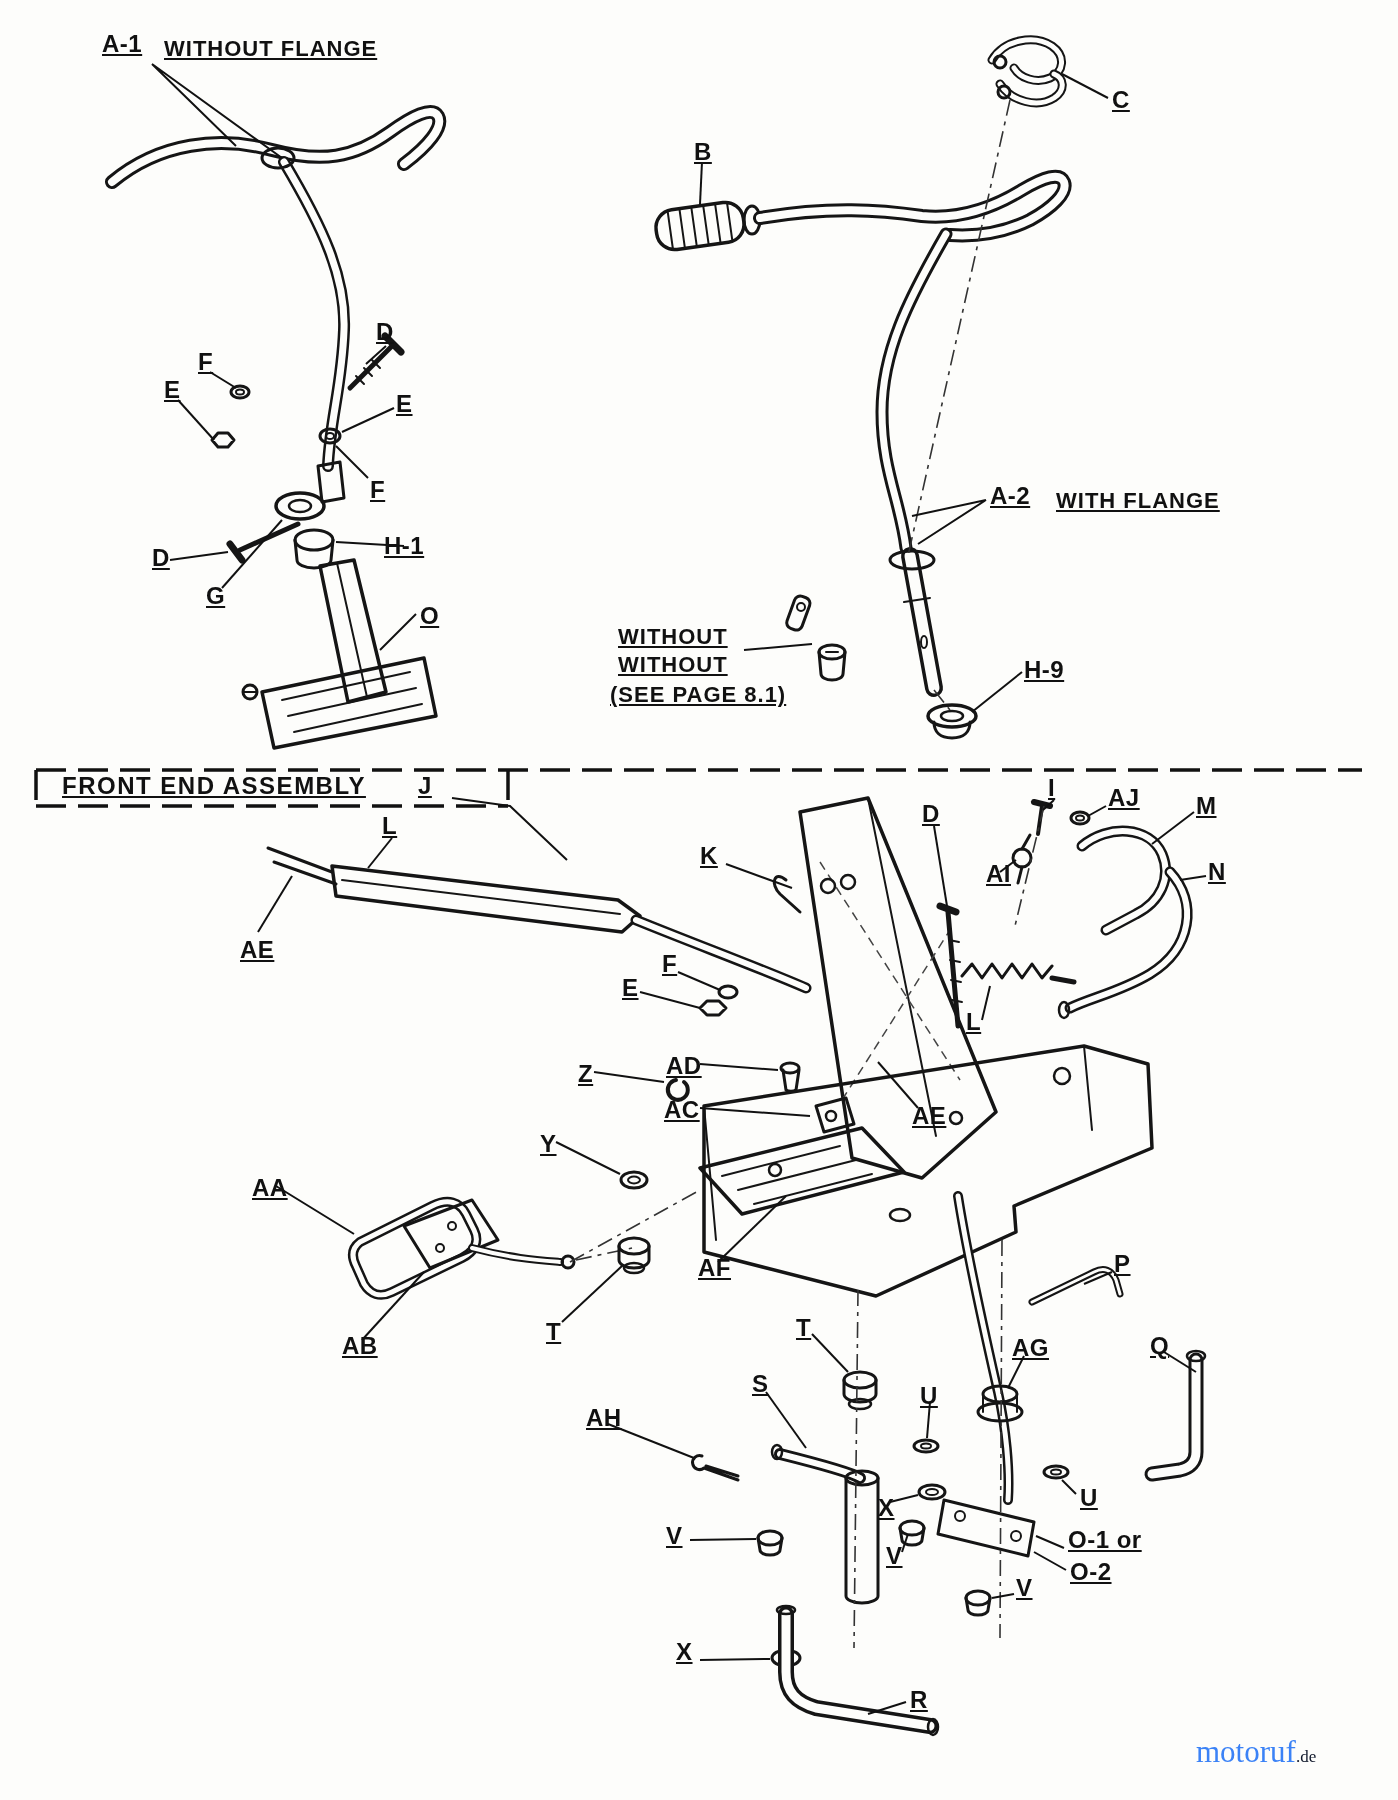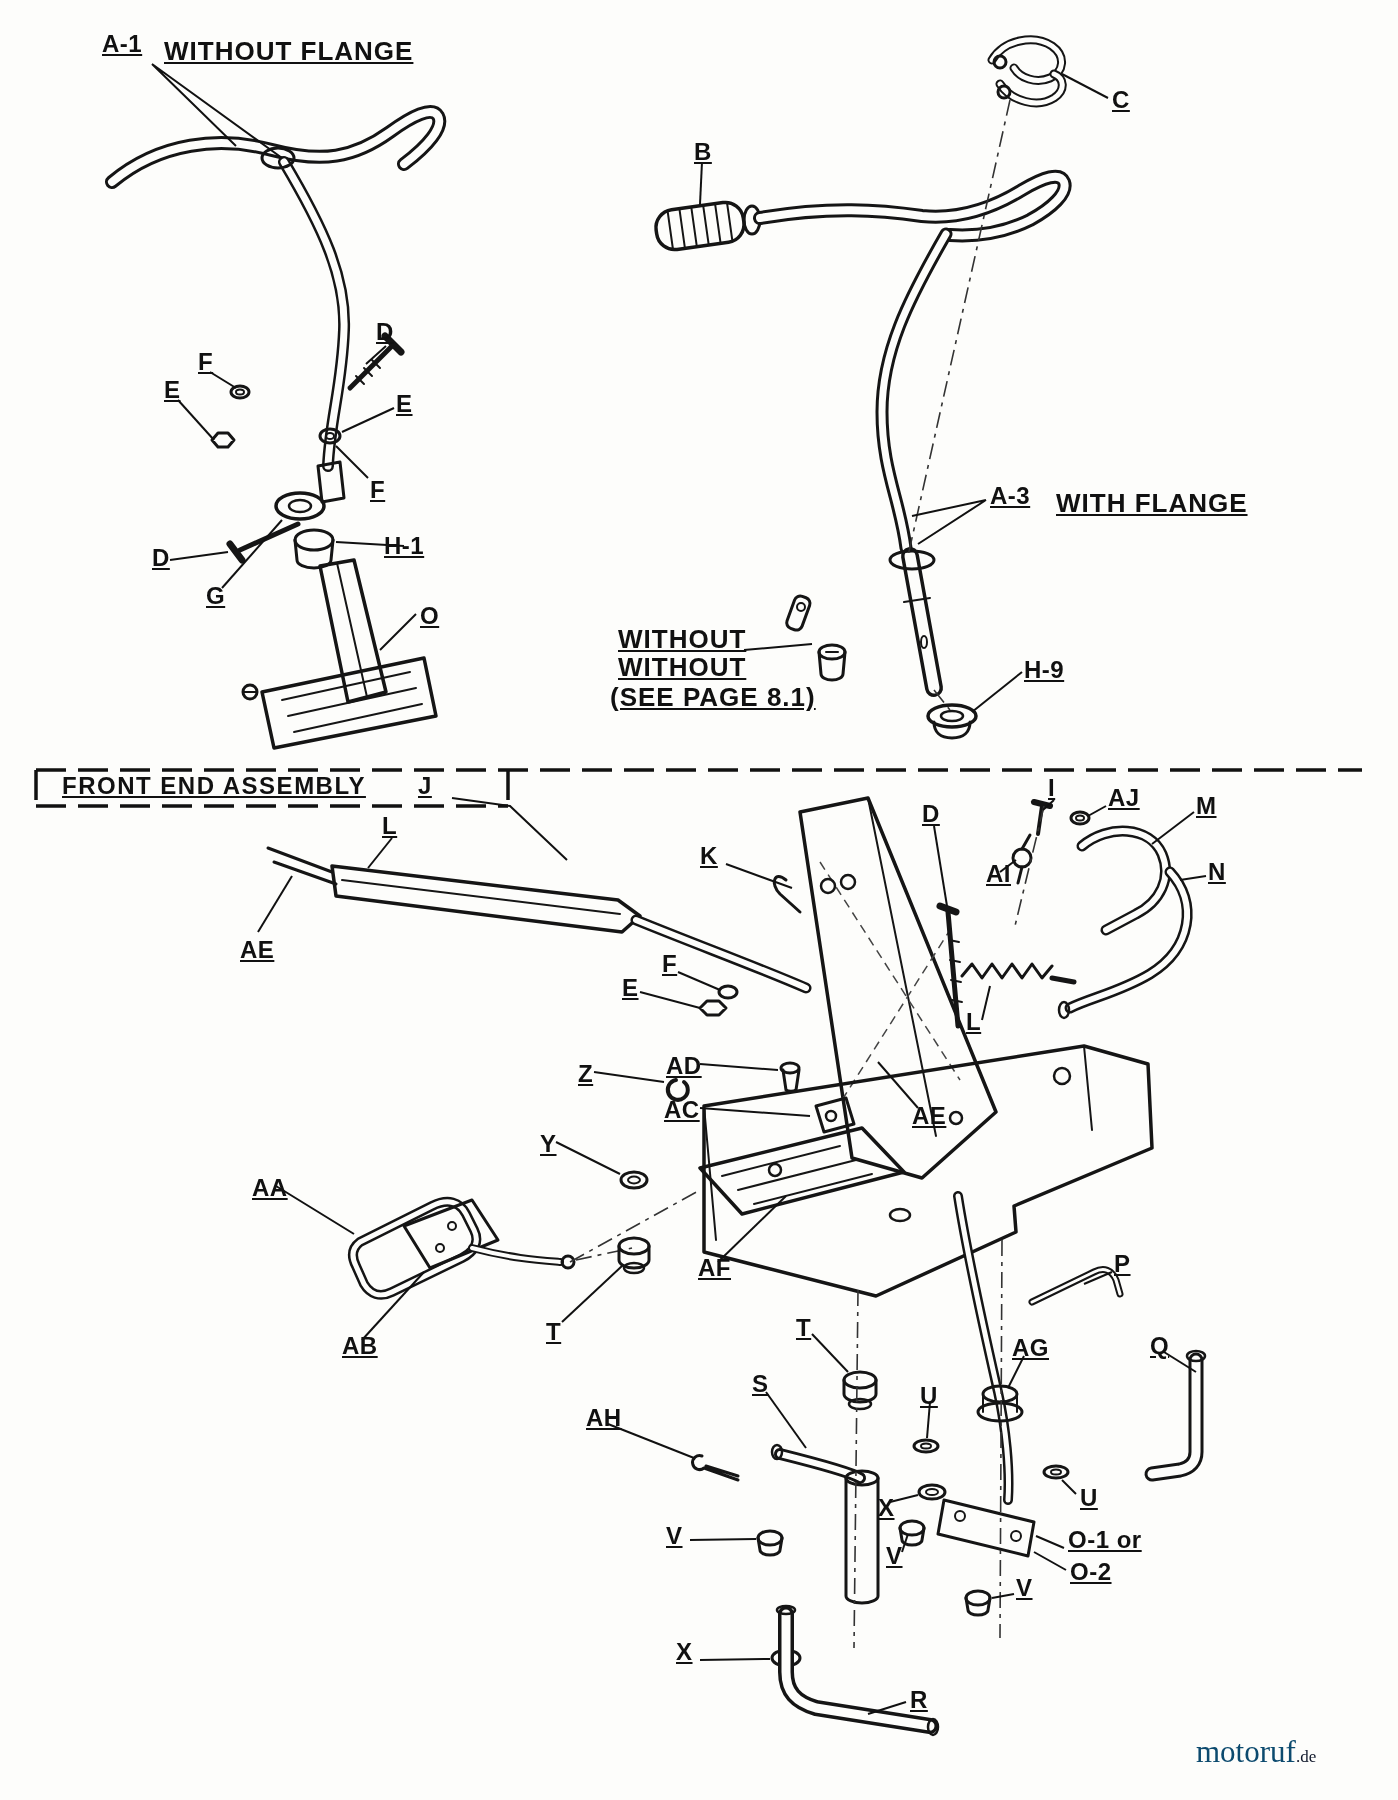--- a/index.html
+++ b/index.html
@@ -1,23 +1,23 @@
 <!DOCTYPE html>
 <html><head>
 <meta charset="utf-8">
 <style>
   html,body{margin:0;padding:0;background:#ffffff;}
   .stage{position:relative;width:1398px;height:1800px;background:#fdfdfb;overflow:hidden;
          font-family:"Liberation Sans",sans-serif;color:#111;}
   .stage svg{position:absolute;left:0;top:0;}
   .lbl{position:absolute;font-weight:bold;font-size:24px;letter-spacing:.5px;white-space:nowrap;text-decoration:underline;}
-  .lbl.note{font-size:26px;letter-spacing:1px;}
+  .lbl.note{font-size:22px;letter-spacing:1px;}
   .lbl.title{font-size:24px;letter-spacing:1.5px;text-align:right;}
   .watermark{position:absolute;left:1196px;top:1734px;font-family:"Liberation Serif",serif;}
-  .watermark .brand{color:#0c4a6e;font-size:31px;}
+  .watermark .brand{color:#3b82f6;font-size:31px;}
   .watermark .suffix{color:#0f172a;font-size:17px;}
   
   .to{stroke:#151515;fill:none;stroke-linecap:round;stroke-linejoin:round;}
   .ti{stroke:#fdfdfb;fill:none;stroke-linecap:round;stroke-linejoin:round;}
   .ln{stroke:#151515;fill:none;stroke-linecap:round;stroke-linejoin:round;}
   .axis{stroke:#333;stroke-width:1.6;stroke-dasharray:16 6 4 6;fill:none;}
   .dash2{stroke:#444;stroke-width:1.5;stroke-dasharray:9 6;fill:none;}
   .leader{stroke:#111;stroke-width:2;fill:none;}
   .divider{stroke:#111;stroke-width:3.5;stroke-dasharray:30 12;fill:none;}
 </style>
@@ -296,21 +296,21 @@
   <div class="lbl" style="left:198px;top:348px">F</div>
   <div class="lbl" style="left:164px;top:376px">E</div>
   <div class="lbl" style="left:396px;top:390px">E</div>
   <div class="lbl" style="left:370px;top:476px">F</div>
   <div class="lbl" style="left:152px;top:544px">D</div>
   <div class="lbl" style="left:206px;top:582px">G</div>
   <div class="lbl" style="left:384px;top:532px">H-1</div>
   <div class="lbl" style="left:420px;top:602px">O</div>
   <div class="lbl" style="left:694px;top:138px">B</div>
   <div class="lbl" style="left:1112px;top:86px">C</div>
-  <div class="lbl" style="left:990px;top:482px">A-3</div>
+  <div class="lbl" style="left:990px;top:482px">A-2</div>
   <div class="lbl note" style="left:1056px;top:488px">WITH FLANGE</div>
   <div class="lbl note" style="left:618px;top:624px">WITHOUT</div>
   <div class="lbl note" style="left:618px;top:652px">WITHOUT</div>
   <div class="lbl note" style="left:610px;top:682px">(SEE PAGE 8.1)</div>
   <div class="lbl" style="left:1024px;top:656px">H-9</div>
 
   <div class="lbl title" style="left:62px;top:772px">FRONT END ASSEMBLY</div>
   <div class="lbl" style="left:418px;top:772px">J</div>
 
   <div class="lbl" style="left:382px;top:812px">L</div>

